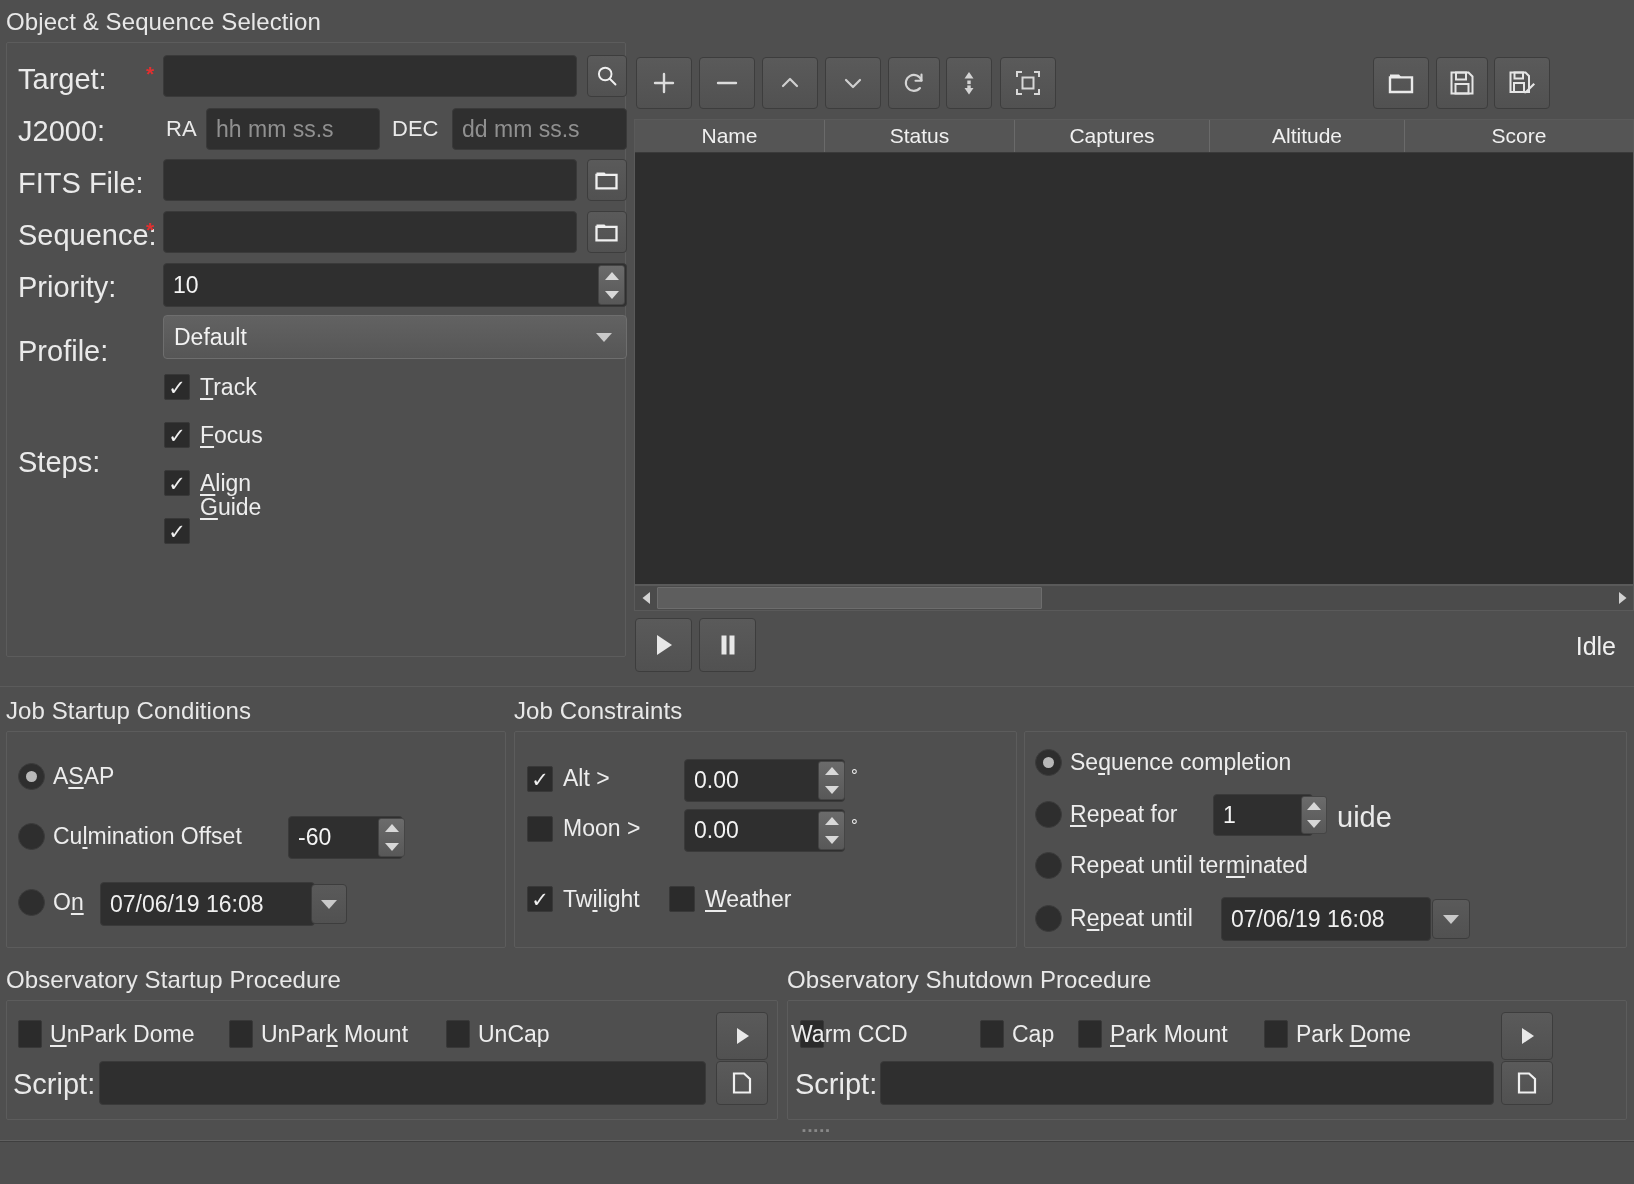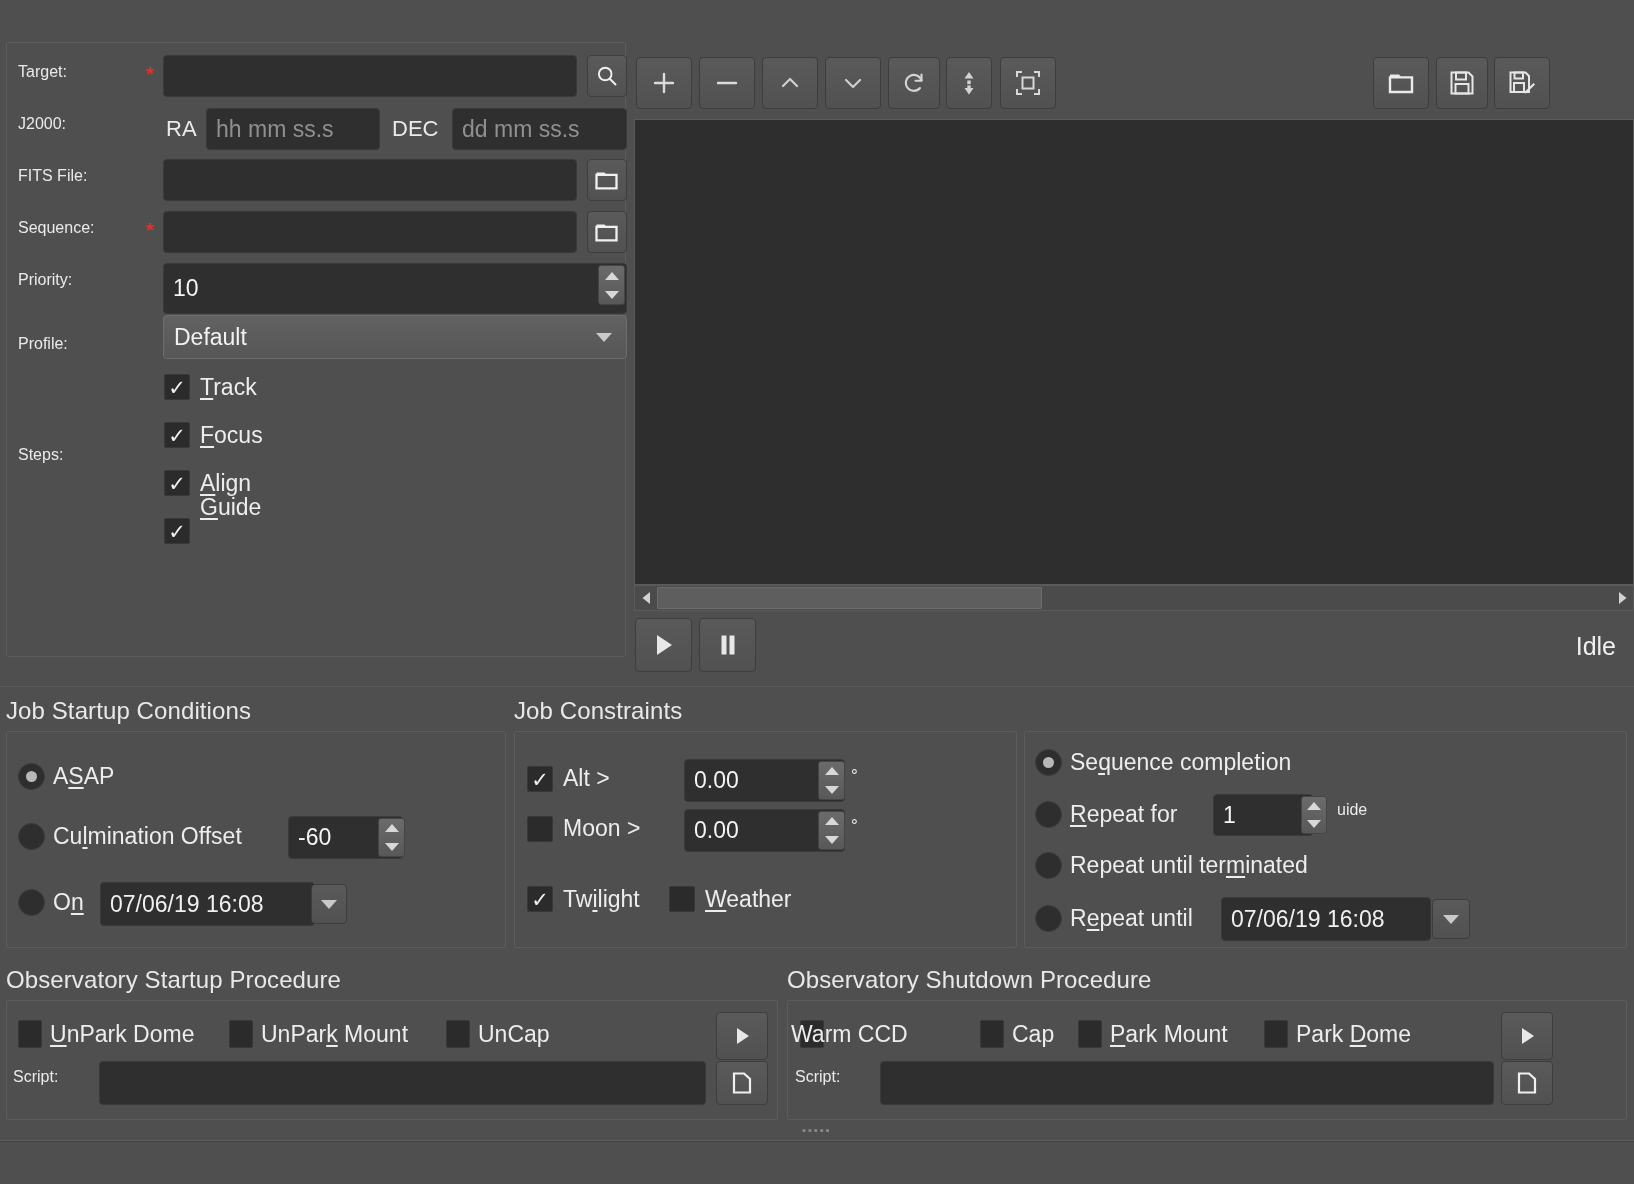--- a/index.html
+++ b/index.html
@@ -21,21 +21,21 @@
     white-space: nowrap;
     letter-spacing: 0.1px;
   }
   .group-box {
     position: absolute;
     border: 1px solid #5c5c5c;
     border-radius: 2px;
   }
   .lbl {
     position: absolute;
-    font-size: 16px;
+    font-size: 29px;
     color: #eaeaea;
     white-space: nowrap;
   }
   .req {
     position: absolute;
     color: #e03030;
     font-size: 21px;
     font-weight: bold;
   }
   .field {
@@ -216,20 +216,21 @@
     position: absolute;
     font-size: 11px; letter-spacing: 2px; color: #8a8a8a;
   }
   svg { display: block; }
 </style>
 </head>
 <body>
 
 <div class="page">
 
+  <div class="group-title" style="left:6px; top:8px;">Object &amp; Sequence Selection</div>
   <div class="group-box" style="left:6px; top:42px; width:620px; height:615px;"></div>
 
   <div class="lbl" style="left:18px; top:63px;">Target:</div>
   <div class="req" style="left:146px; top:62px;">*</div>
   <div class="field" style="left:163px; top:55px; width:414px; height:42px;"></div>
   <div class="btn" style="left:587px; top:55px; width:40px; height:42px;">
     <span>
       <svg width="24" height="24" viewBox="0 0 24 24" fill="none" stroke="#f0f0f0" stroke-width="1.9">
         <circle cx="10.2" cy="10" r="6.3"></circle>
           <line x1="15" y1="15" x2="20.5" y2="20.5" stroke-linecap="round"></line>
@@ -260,21 +261,21 @@
   <div class="btn" style="left:587px; top:211px; width:40px; height:42px;">
     <span>
       <svg width="24" height="22" viewBox="0 0 24 22" fill="#f0f0f0">
         <path d="M1.5 3.5h8l2 2.4h-10z"></path>
         <path d="M1.5 5.9h20v13.5h-20z" fill="none" stroke="#f0f0f0" stroke-width="2.3"></path>
       </svg>
     </span>
   </div>
 
   <div class="lbl" style="left:18px; top:271px;">Priority:</div>
-  <div class="spin-field" style="left:163px; top:263px; width:464px; height:51px;">10</div>
+  <div class="spin-field" style="left:163px; top:263px; width:464px; height:44px;">10</div>
   <div class="spin-btns" style="left:598px; top:265px; width:27px; height:40px;">
     <div class="tri-up"></div>
     <div class="tri-dn"></div>
   </div>
 
   <div class="lbl" style="left:18px; top:323px;margin-top:12px;">Profile:</div>
   <div class="combo" style="left:163px; top:315px; width:464px; height:44px;">
     <span>Default</span>
     <span class="arrow">
       <span class="tri-dn-small" style="display:block"></span>
@@ -384,20 +385,27 @@
       <svg width="28" height="26" viewBox="0 0 28 26" fill="none" stroke="#e6e6e6" stroke-width="2">
         <path d="M2.5 2.5h15l3.5 3.5v16h-18.5z"></path>
         <rect x="6.5" y="2.5" width="8.5" height="6"></rect>
         <rect x="6" y="13" width="10" height="9"></rect>
         <path d="M17 21.5 L25.5 13 L27 14.6 L18.5 23 L16.6 23.5 Z" fill="#e6e6e6" stroke="none"></path>
       </svg>
     </span>
   </div>
 
   <div class="table-wrap">
+    <div class="thead">
+      <div class="th" style="width:190px;">Name</div>
+      <div class="th" style="width:190px;">Status</div>
+      <div class="th" style="width:195px;">Captures</div>
+      <div class="th" style="width:195px;">Altitude</div>
+      <div class="th" style="width:228px; border-right:none;">Score</div>
+    </div>
     <div class="tbody"></div>
   </div>
 
   <div class="hscroll">
     <div class="sb-arrow">
       <svg width="11" height="14" viewBox="0 0 11 14" fill="#d2d2d2">
           <polygon points="9,1 9,13 1.5,7"></polygon>
         </svg>
     </div>
     <div class="sb-track">

